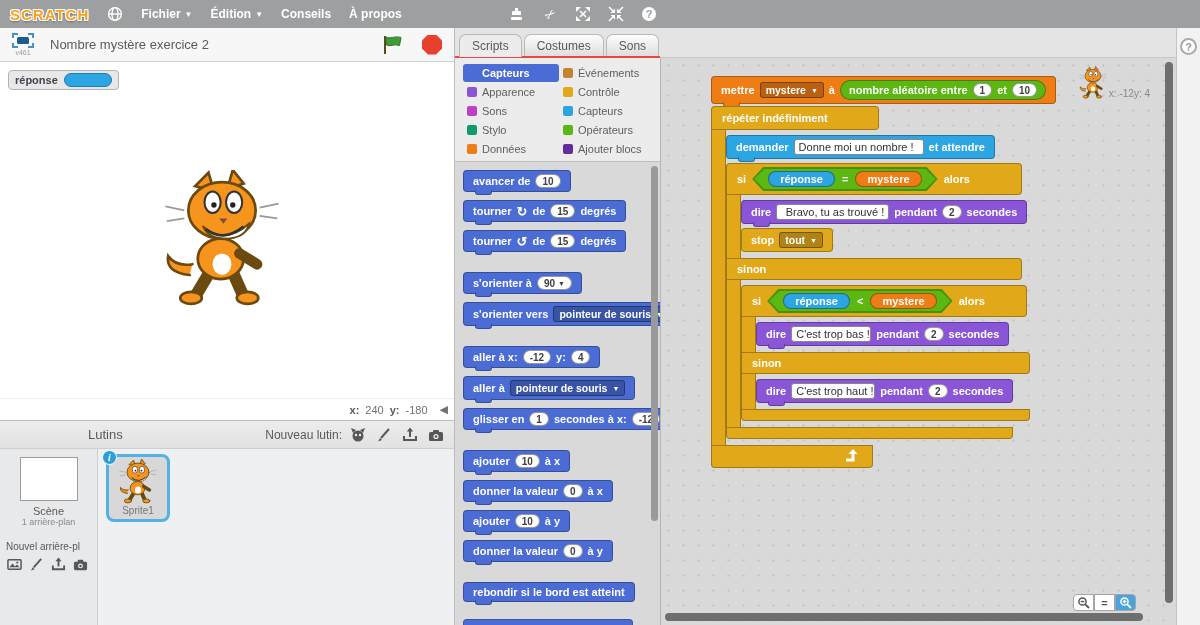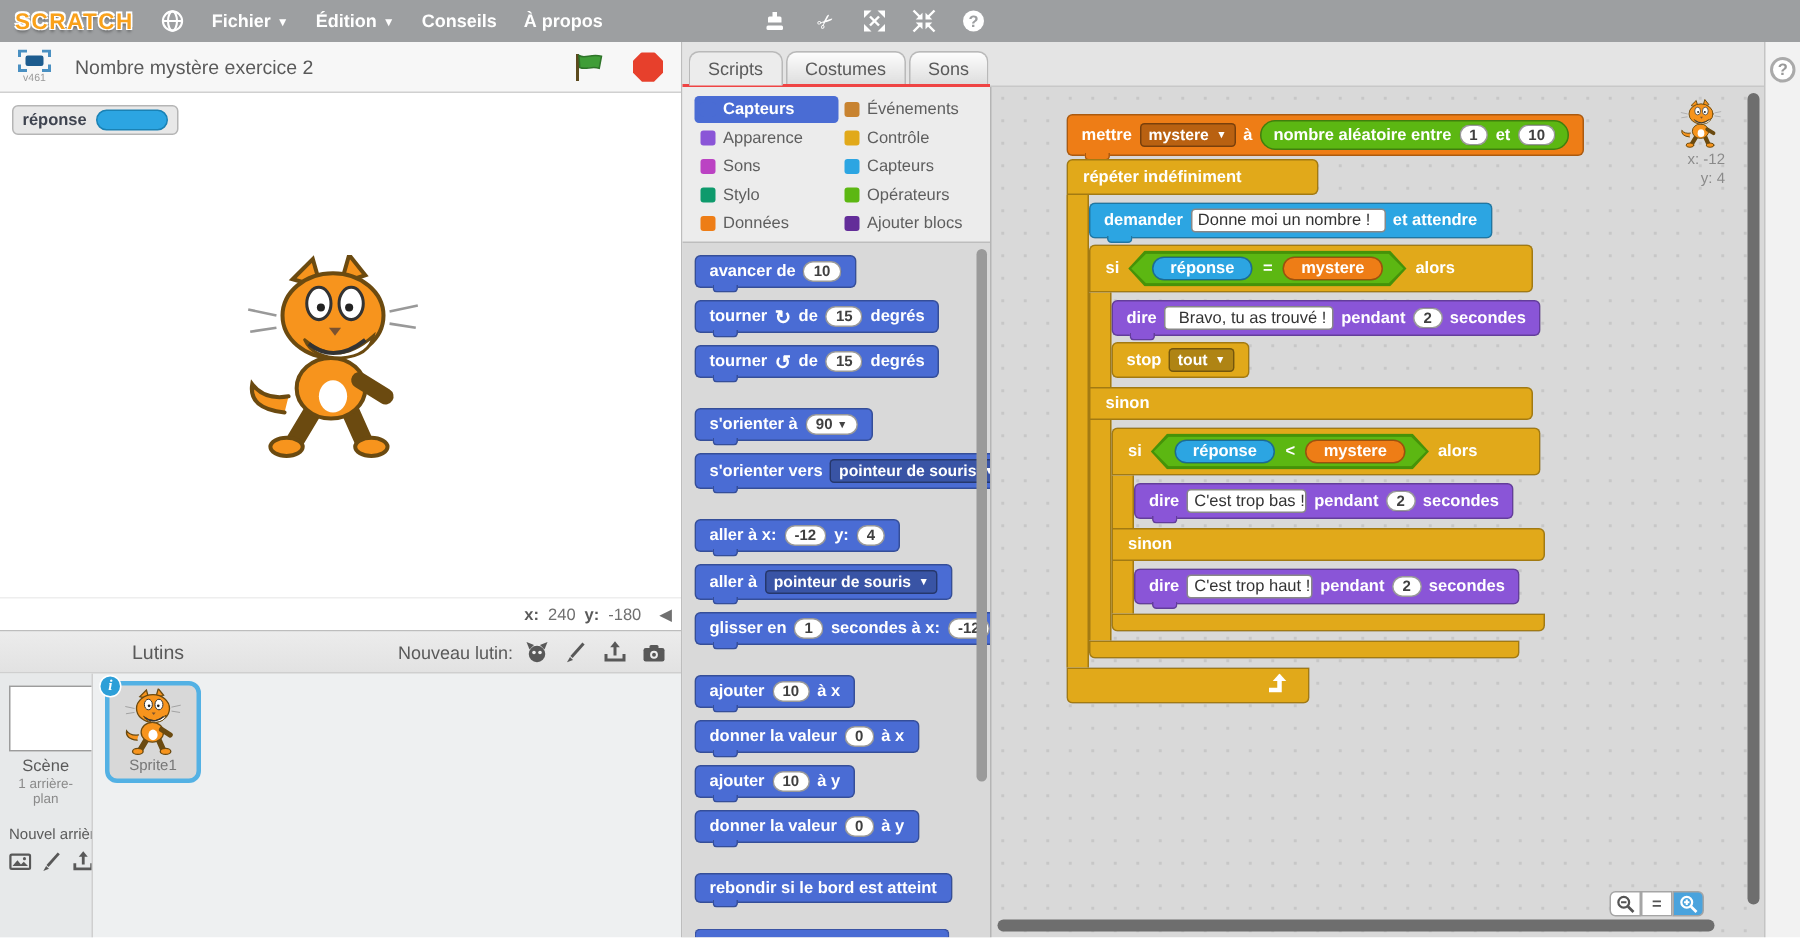--- a/index.html
+++ b/index.html
@@ -44,21 +44,21 @@
   .panel-handle { color:#9a9a9a; font-size:9px; margin-left:6px; cursor:pointer; }
 
   
   .sprite-panel { height:205px; border-top:1px solid #bdbdbd; display:flex; flex-direction:column; background:#eef0f1; }
   .sp-header { height:28px; background:linear-gradient(#ececec,#e2e2e2); border-bottom:1px solid #cfcfcf; display:flex; align-items:center; }
   .sp-title { font-size:13px; color:#5a5a5a; margin-left:88px; flex:1; }
   .sp-new { font-size:12px; color:#5a5a5a; margin-right:8px; }
   .sp-icons { display:flex; gap:10px; margin-right:10px; }
   .sp-icons .sicon, .bk-icons .sicon { width:16px; height:16px; display:flex; align-items:center; justify-content:center; cursor:pointer; color:#585858; }
   .sp-body { flex:1; display:flex; min-height:0; }
-  .scene-side { width:62px; background:#e7e9ea; border-right:1px solid #cfcfcf; padding:8px 6px; overflow:hidden; }
+  .scene-side { width:98px; background:#e7e9ea; border-right:1px solid #cfcfcf; padding:8px 6px; overflow:hidden; }
   .scene-thumb { width:58px; height:44px; background:#fff; border:1px solid #9c9c9c; margin:0 auto; cursor:pointer; }
   .scene-name { text-align:center; font-size:11px; color:#5a5a5a; margin-top:4px; }
   .scene-detail { text-align:center; font-size:9px; color:#8a8a8a; }
   .bk-label { font-size:10px; color:#5a5a5a; margin-top:14px; white-space:nowrap; }
   .bk-icons { display:flex; gap:6px; margin-top:4px; }
   .sprite-list { flex:1; padding:5px 8px; }
   .sprite-tile { width:64px; height:68px; border:3px solid #53b1e4; border-radius:8px; background:#d8d8d8; position:relative;
                  display:flex; flex-direction:column; align-items:center; cursor:pointer; }
   .sprite-tile .tile-cat { width:44px; height:46px; margin-top:2px; }
   .sprite-tile .tile-name { font-size:10px; color:#777; }
@@ -125,21 +125,21 @@
   .ccontent > * { margin:2px 0; }
   .hat { border-radius:0 6px 4px 4px; margin-top:14px !important; }
   .hat::before { content:""; position:absolute; top:-13px; left:-1px; width:96px; height:15px; background:inherit;
                  border:1px solid rgba(0,0,0,.28); border-bottom:none; border-radius:55% 60% 0 0 / 100% 100% 0 0; }
 
   
   .canvas { flex:1; position:relative; background:#d9d9d9; border-left:1px solid #b5b5b5; overflow:hidden;
             background-image:radial-gradient(circle, #c7c7c7 1px, transparent 1.3px); background-size:15px 15px; }
   .script-stack { position:absolute; left:50px; top:18px; display:flex; flex-direction:column; align-items:flex-start; }
   .script-stack > * { margin-bottom:2px; }
-  .sprite-info { position:absolute; top:8px; right:26px; display:flex; flex-direction:column; align-items:flex-end; }
+  .sprite-info { position:absolute; top:8px; right:26px; display:flex; flex-direction:row; align-items:flex-end; }
   .sprite-info .info-cat { width:32px; height:34px; }
   .sprite-info span { font-size:10px; color:#8a8a8a; line-height:13px; }
   .vscroll { position:absolute; right:3px; top:4px; width:8px; bottom:22px; background:#6e6e6e; border-radius:4px; cursor:pointer; }
   .hscroll { position:absolute; left:4px; bottom:4px; height:8px; width:478px; background:#6e6e6e; border-radius:4px; cursor:pointer; }
   .zoom-ctrls { position:absolute; right:40px; bottom:14px; display:flex; }
   .zbtn { width:21px; height:17px; background:#fff; border:1px solid #a5a5a5; display:flex; align-items:center; justify-content:center; cursor:pointer; }
   .zbtn:first-child { border-radius:4px 0 0 4px; }
   .zbtn.zin { background:#4aa3dd; border-radius:0 4px 4px 0; }
   .zbtn .zeq { font-size:11px; font-weight:bold; color:#555; }
   .help-circle { width:17px; height:17px; border:2px solid #aaa; border-radius:50%; color:#999; font-size:11px; font-weight:bold;

